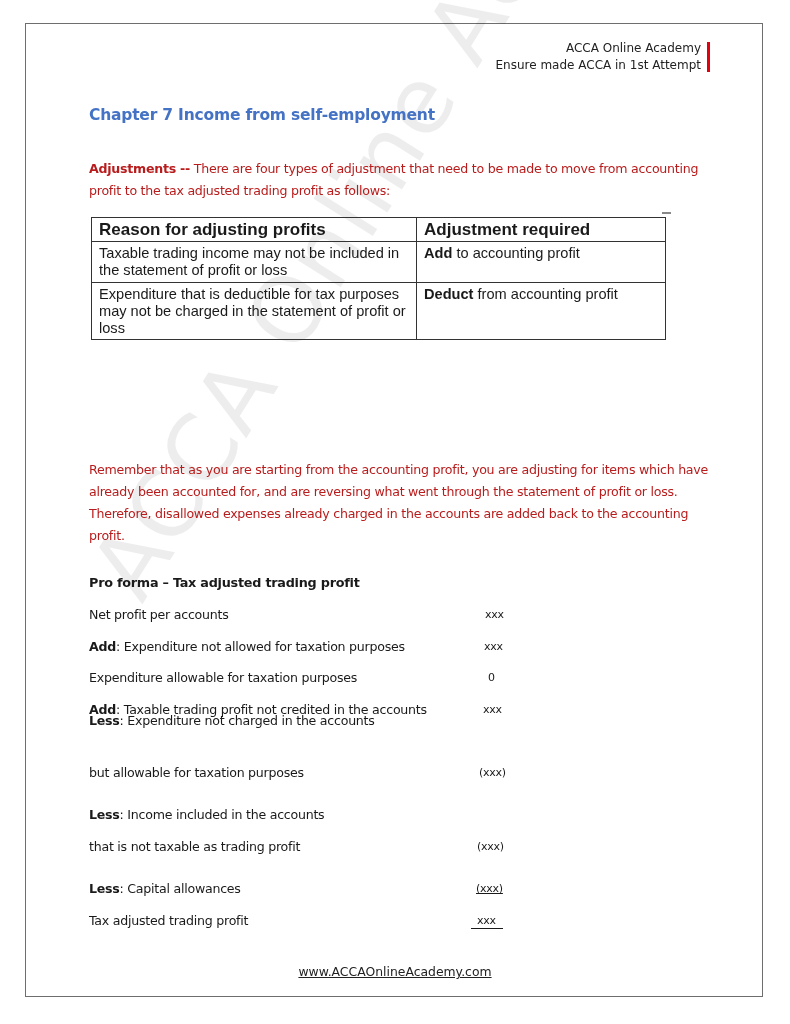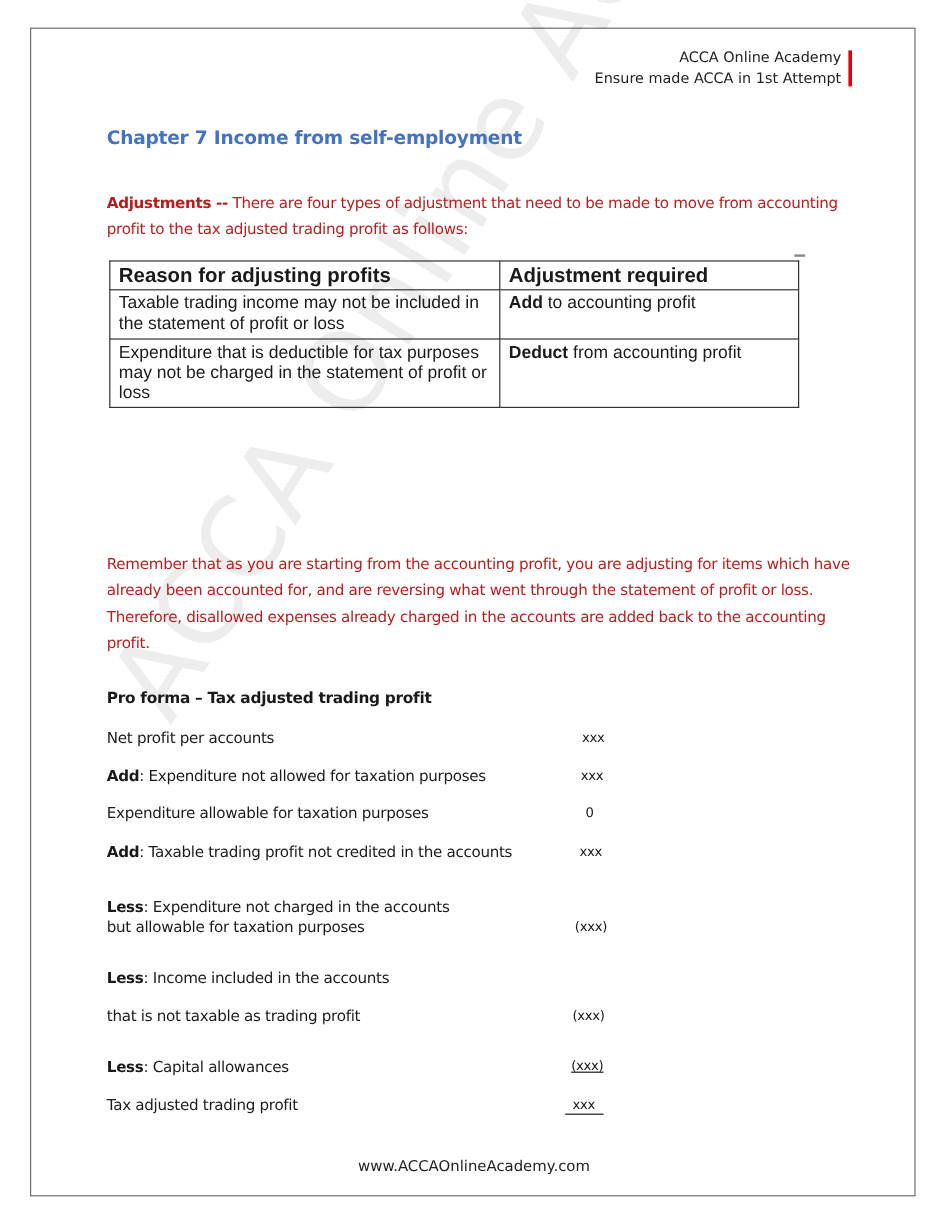--- a/index.html
+++ b/index.html
@@ -149,20 +149,21 @@
     }
     .footer {
       position: absolute;
       left: 0;
       width: 790px;
       top: 964px;
       text-align: center;
       font-family: "DejaVu Sans", sans-serif;
       font-size: 12.4px;
       color: #222;
+      text-decoration: underline;
     }
   </style>
 </head>
 <body>
 
 <div class="page-border"></div>
 
 <div class="watermark">ACCA Online Academy</div>
 
 <div class="header-block">
@@ -210,21 +211,21 @@
   <span class="pf-value" style="left:395px;">xxx</span>
 </div>
 <div class="pf-row" style="top:670px;">
   <span class="pf-label"><b></b><span>Expenditure allowable for taxation purposes</span></span>
   <span class="pf-value" style="left:399px;">0</span>
 </div>
 <div class="pf-row" style="top:702px;">
   <span class="pf-label"><b>Add</b><span>: Taxable trading profit not credited in the accounts</span></span>
   <span class="pf-value" style="left:394px;">xxx</span>
 </div>
-<div class="pf-row" style="top:748px;text-decoration:underline;">
+<div class="pf-row" style="top:713px;text-decoration:underline;">
   <span class="pf-label"><b>Less</b><span>: Expenditure not charged in the accounts</span></span>
 </div>
 <div class="pf-row" style="top:765px;">
   <span class="pf-label"><b></b><span>but allowable for taxation purposes</span></span>
   <span class="pf-value" style="left:390px;">(xxx)</span>
 </div>
 <div class="pf-row" style="top:807px;">
   <span class="pf-label"><b>Less</b><span>: Income included in the accounts</span></span>
 </div>
 <div class="pf-row" style="top:839px;">

